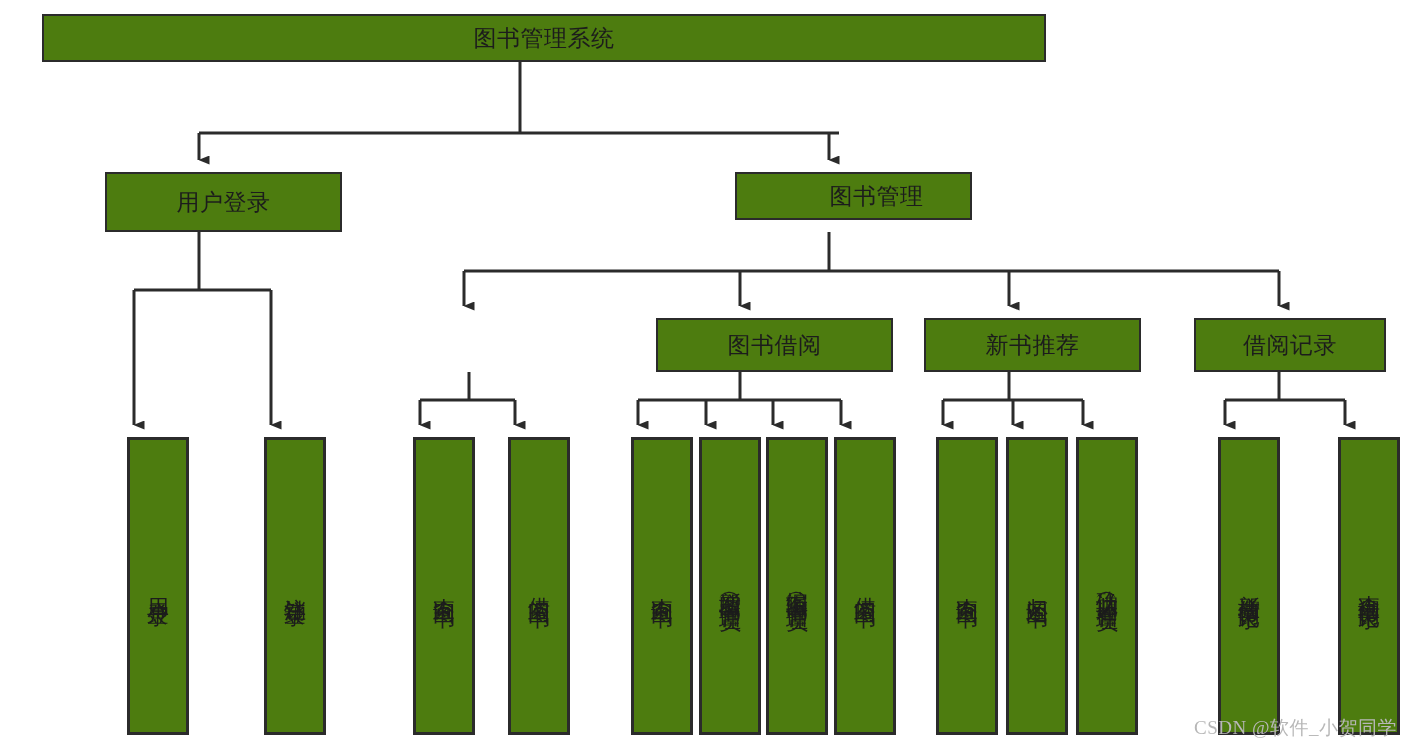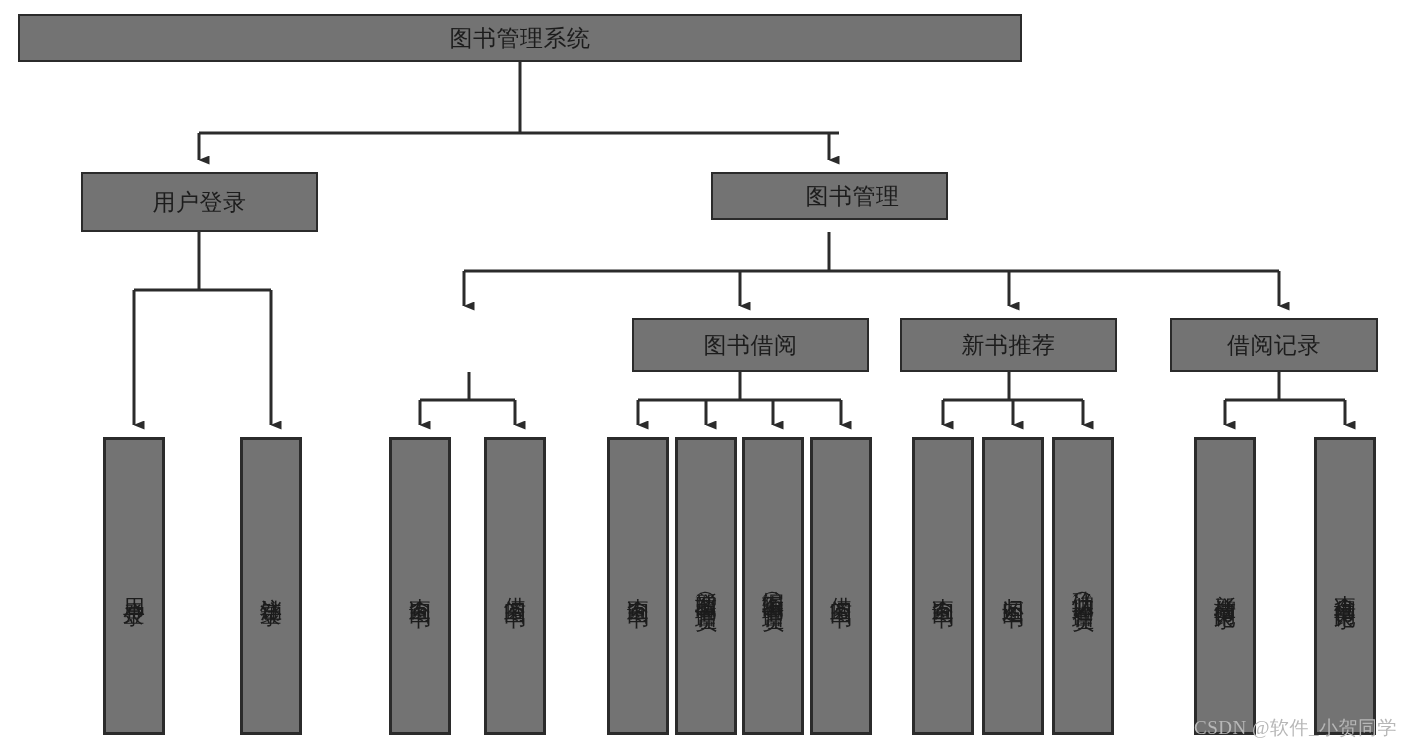--- a/index.html
+++ b/index.html
@@ -22,26 +22,27 @@
   #diagram-svg {
     position: absolute;
     left: 0;
     top: 0;
     width: 1405px;
     height: 747px;
   }
   .node {
     position: absolute;
     box-sizing: border-box;
-    background: #737373;
+    background: #4d7c0f;
     border: 2.5px solid #2b2b2b;
     display: flex;
     align-items: center;
     justify-content: center;
     text-align: center;
+    margin-left: 24px;
   }
   .node-label {
     font-size: 23px;
     line-height: 1.15;
     color: #1c1c1c;
     letter-spacing: 0.5px;
     white-space: nowrap;
   }
   .node-vertical {
     border-width: 3px;
@@ -131,21 +132,21 @@
   <div class="node" style="left:711px; top:172px; width:237px; height:48px;padding-left:46px;">
     <span class="node-label">图书管理</span>
   </div>
 
   <div class="node" style="left:632px; top:318px; width:237px; height:54px;">
     <span class="node-label">图书借阅</span>
   </div>
   <div class="node" style="left:900px; top:318px; width:217px; height:54px;">
     <span class="node-label">新书推荐</span>
   </div>
-  <div class="node" style="left:1170px; top:318px; width:208px; height:54px;">
+  <div class="node" style="left:1170px; top:318px; width:192px; height:54px;">
     <span class="node-label">借阅记录</span>
   </div>
 
   <div class="node node-vertical" style="left:103px; top:437px; width:62px; height:298px;">
     <span class="node-label">用户登录</span>
   </div>
   <div class="node node-vertical" style="left:240px; top:437px; width:62px; height:298px;">
     <span class="node-label">注销登录</span>
   </div>
 

